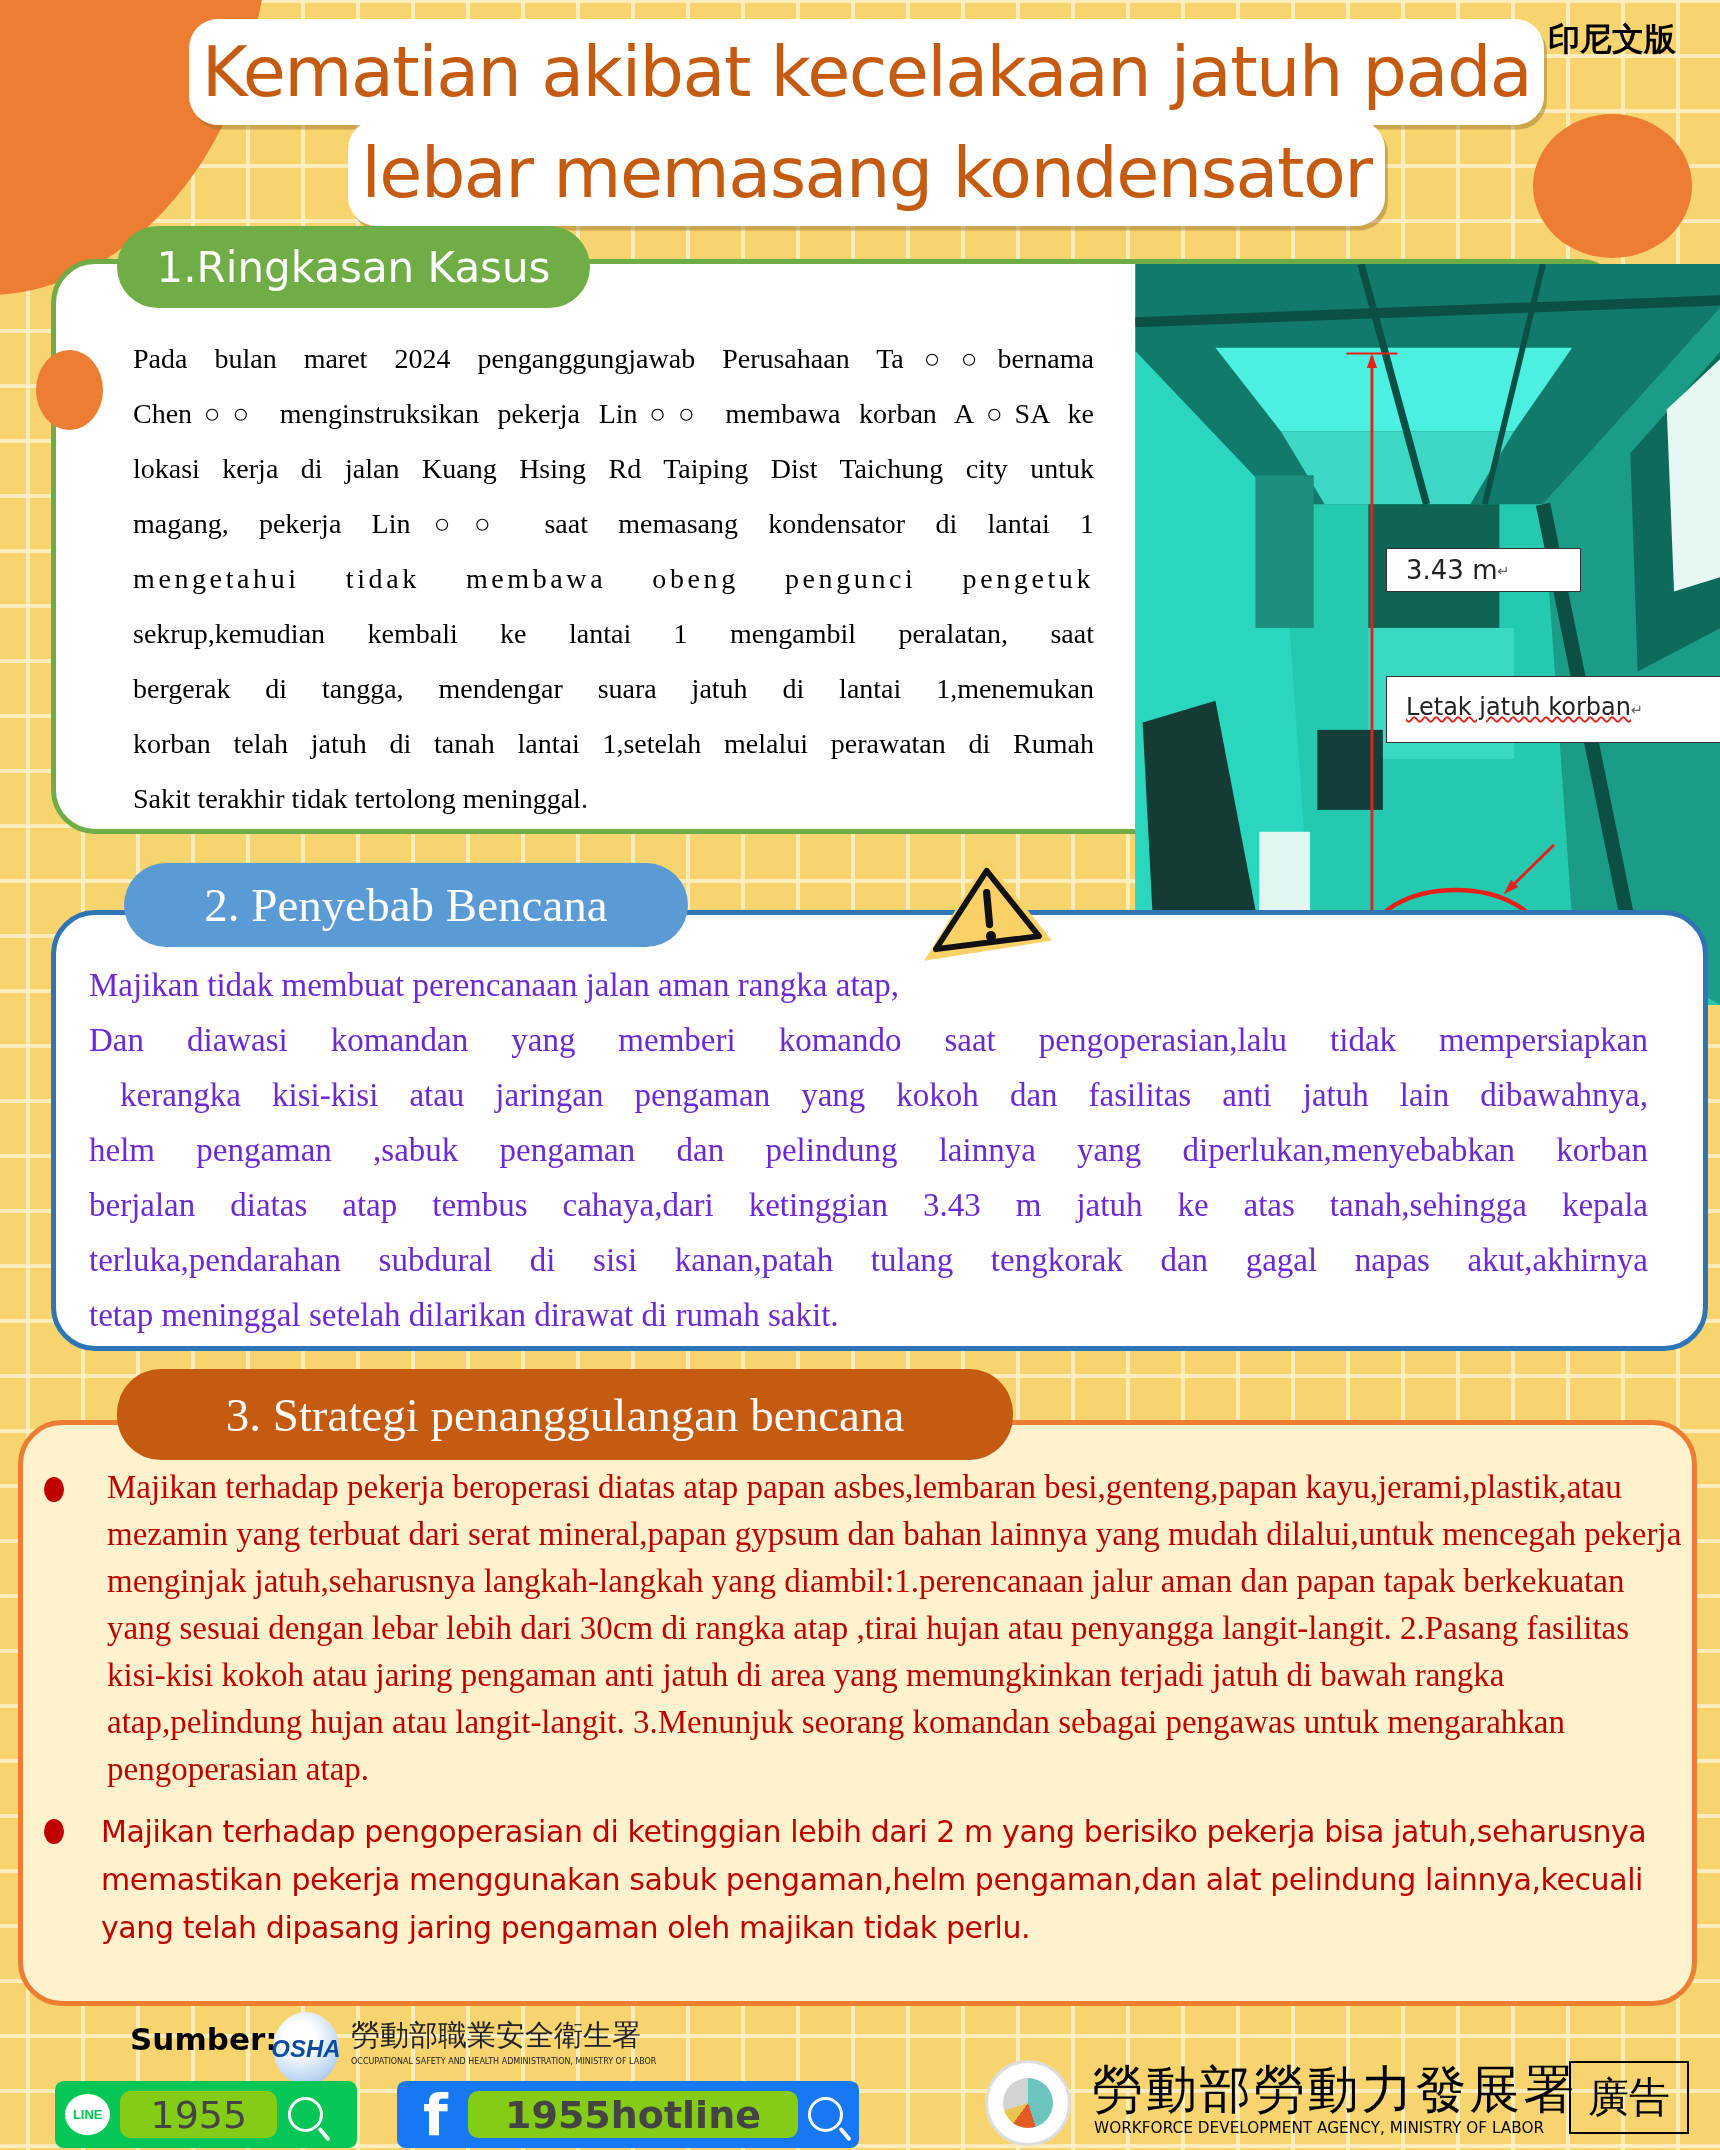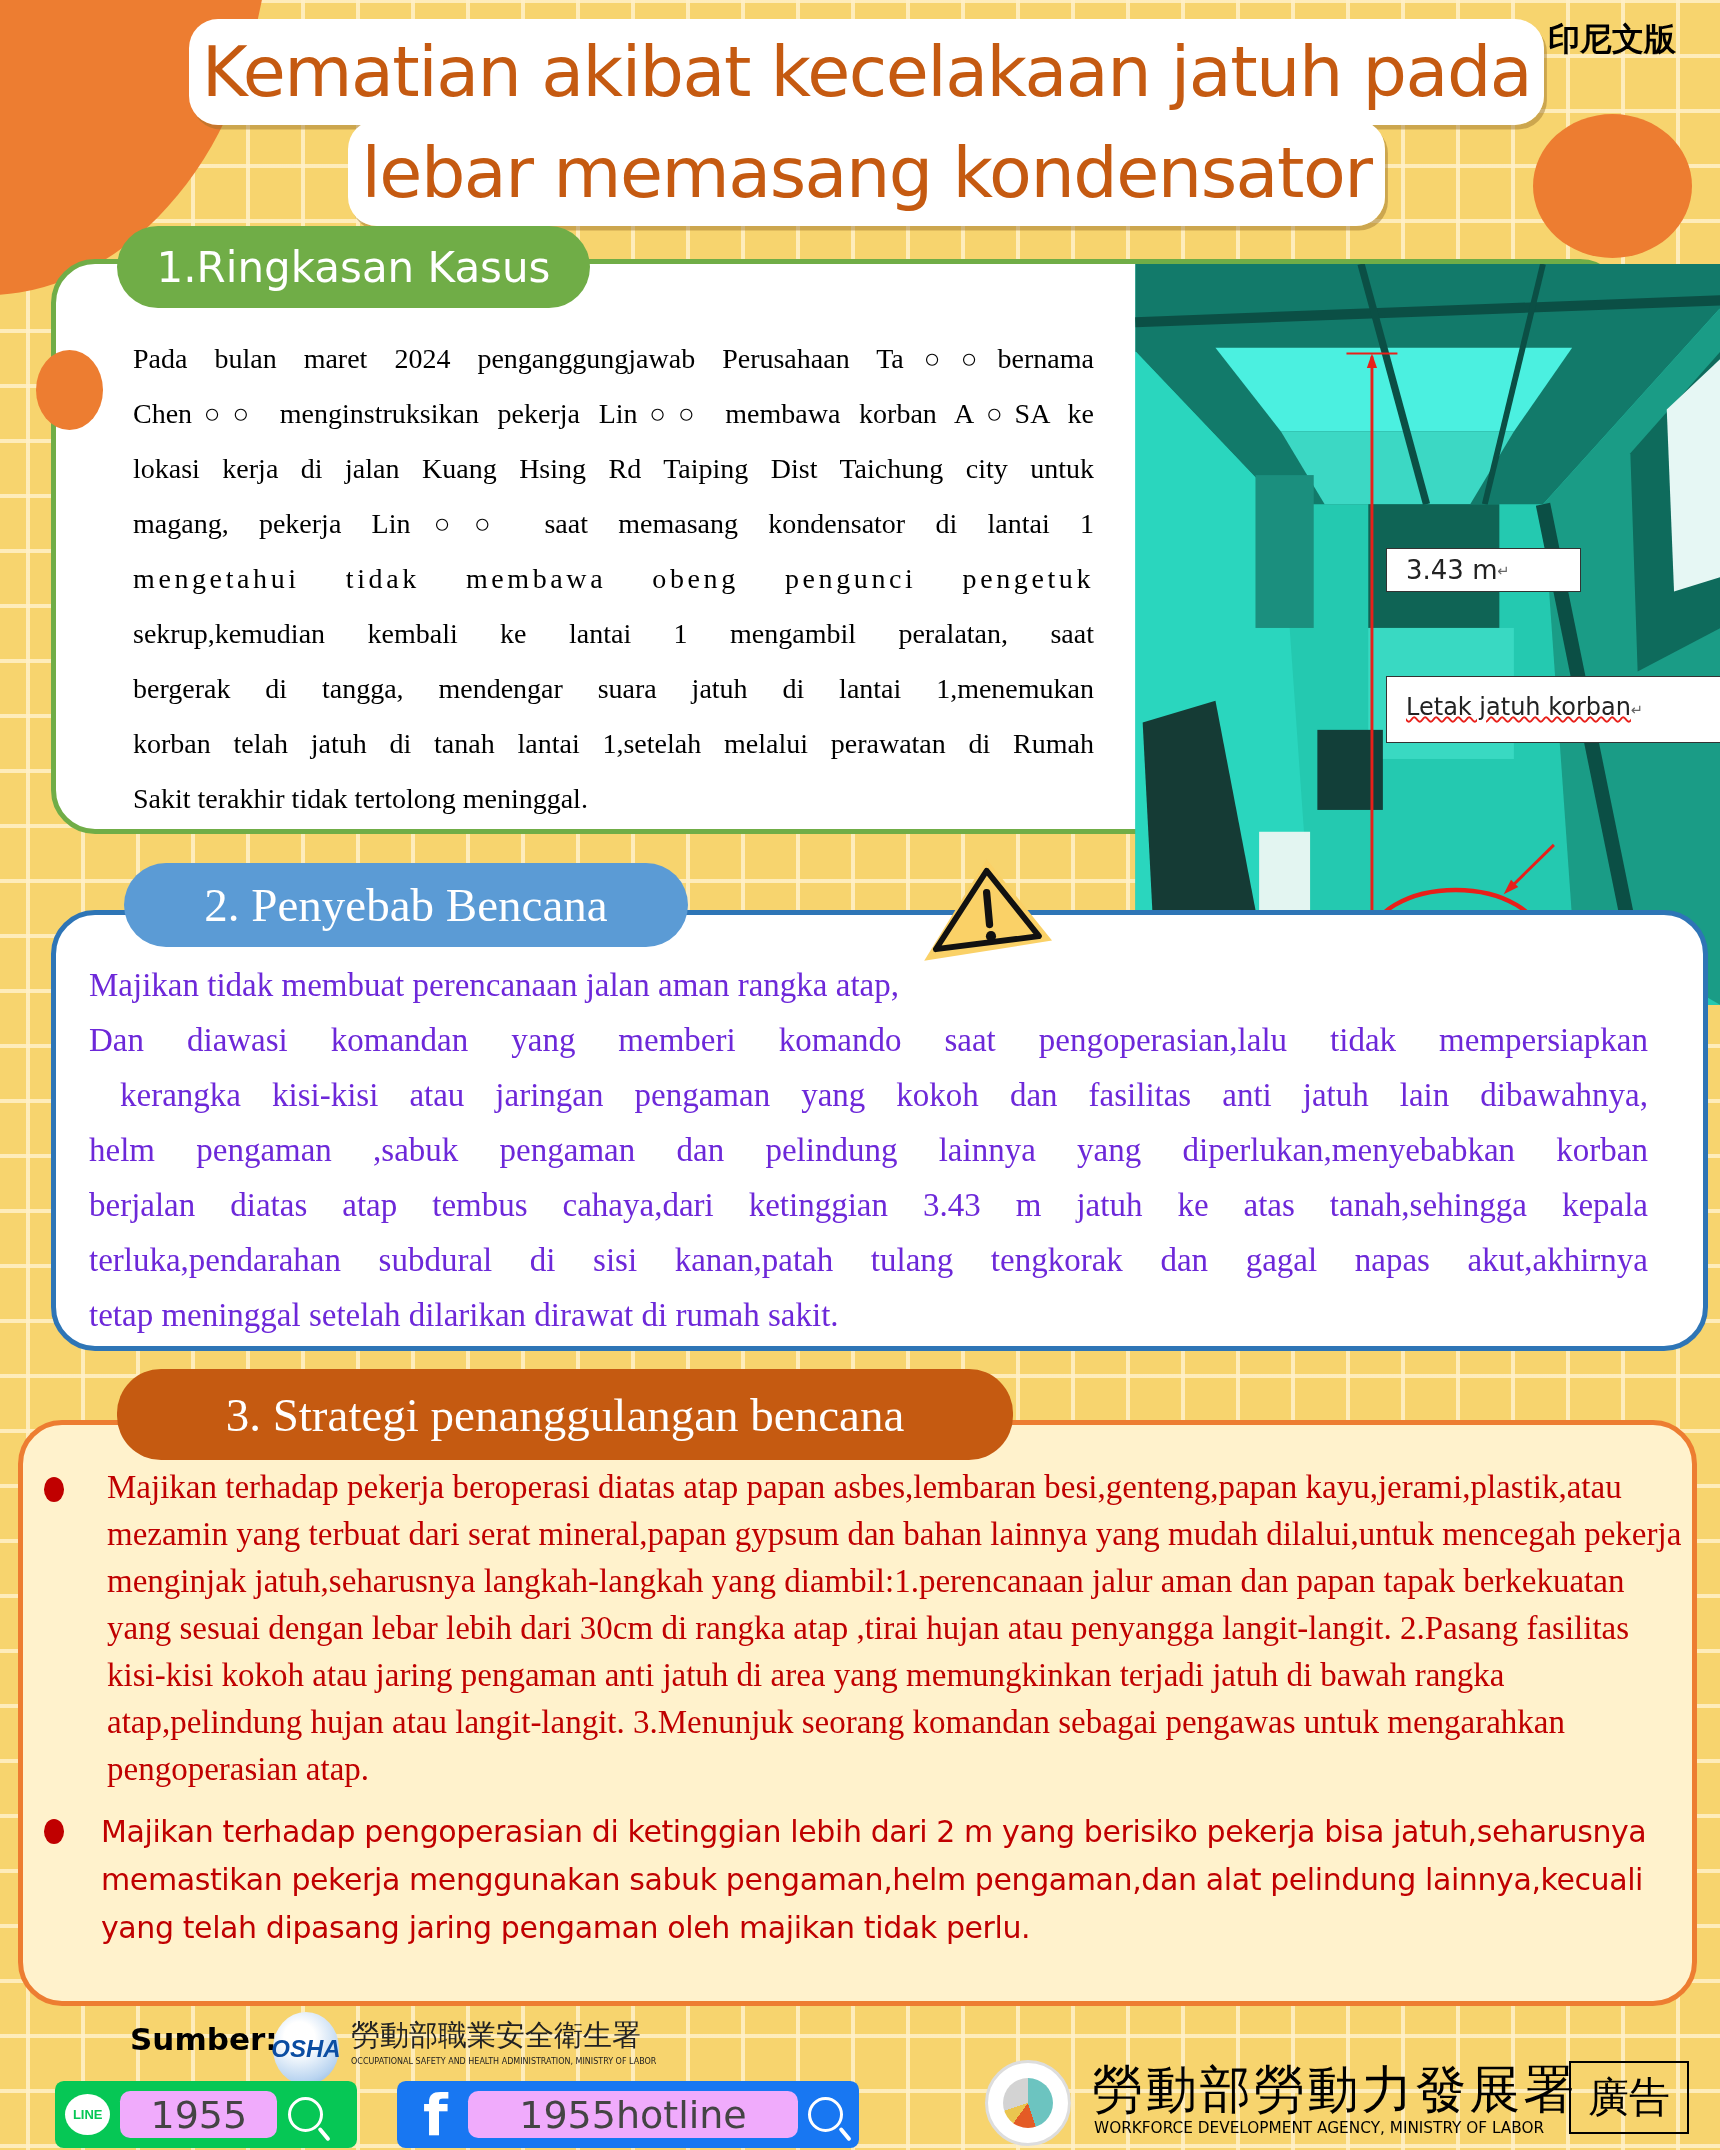--- a/index.html
+++ b/index.html
@@ -57,23 +57,23 @@
 
   
   .sumber { left:130px; top:2021px; font-family:"DejaVu Sans", sans-serif; font-weight:bold; font-size:31px; color:#000; }
   .osha-logo { left:273px; top:2012px; width:66px; height:73px; border-radius:50%; background:radial-gradient(circle at 40% 35%, #fff 0 25%, #B9D4F0 70%, #7FA9D6 100%); display:flex; align-items:center; justify-content:center; font-weight:bold; font-style:italic; color:#0B4DA2; font-size:24px; }
   .osha-cn { left:351px; top:2016px; font-family:"DejaVu Sans", sans-serif; font-size:29px; color:#222; }
   .osha-en { left:351px; top:2057px; font-family:"DejaVu Sans", sans-serif; font-size:8px; color:#222; }
 
   .sbox { top:2081px; height:67px; border-radius:8.7px; display:flex; align-items:center; }
   .line-box { left:55px; width:302px; background:#06C755; }
   .fb-box { left:397px; width:462px; background:#1877F2; }
-  .sbox .field { background:#f0abfc; border-radius:10.2px; height:47px; display:flex; align-items:center; justify-content:center; font-family:"DejaVu Sans", sans-serif; font-size:38px; color:#444; }
+  .sbox .field { background:#84cc16; border-radius:10.2px; height:47px; display:flex; align-items:center; justify-content:center; font-family:"DejaVu Sans", sans-serif; font-size:38px; color:#444; }
   .line-box .field { margin-left:10.2px; width:157px; }
-  .fb-box .field { margin-left:14.6px; width:330px; }
+  .fb-box .field { margin-left:14.6px; width:330px;font-weight:bold; }
   .line-icon { margin-left:10.2px; width:45px; height:41px; border-radius:50%; background:#fff; color:#06C755; font-weight:bold; font-size:13px; display:flex; align-items:center; justify-content:center; position:relative; }
   .fb-icon { margin-left:20.4px; color:#fff; font-weight:bold; font-size:57px; font-family:"DejaVu Sans", sans-serif; width:36px; text-align:center; }
   .mag { margin-left:10.2px; width:29px; height:29px; border:3.6px solid #fff; border-radius:50%; position:relative; }
   .mag::after { content:""; position:absolute; width:4.4px; height:16px; background:#fff; right:-7.3px; bottom:-13px; transform:rotate(-40deg); border-radius:2.2px; }
 
   .wda-logo { left:985px; top:2060px; width:86px; height:86px; border-radius:50%; background:#fff; border:3.6px solid #ddd; box-sizing:border-box; overflow:hidden; }
   .wda-logo .inner { position:absolute; left:14.6px; top:14.6px; width:50px; height:50px; border-radius:50%; background:conic-gradient(#6CC4C0 0 45%, #E45B25 45% 60%, #EAC54F 60% 70%, #D3D3D3 70% 100%); }
   .wda-cn { left:1092px; top:2061px; font-family:"DejaVu Sans", sans-serif; font-size:51px; color:#000; letter-spacing:2.9px; line-height:58px; }
   .wda-en { left:1094px; top:2119px; font-family:"DejaVu Sans", sans-serif; font-size:15.3px; color:#000; }
   .ad-box { left:1569px; top:2061px; width:120px; height:73px; border:2.2px solid #000; box-sizing:border-box; display:flex; align-items:center; justify-content:center; font-family:"DejaVu Sans", sans-serif; font-size:41px; color:#000; }

